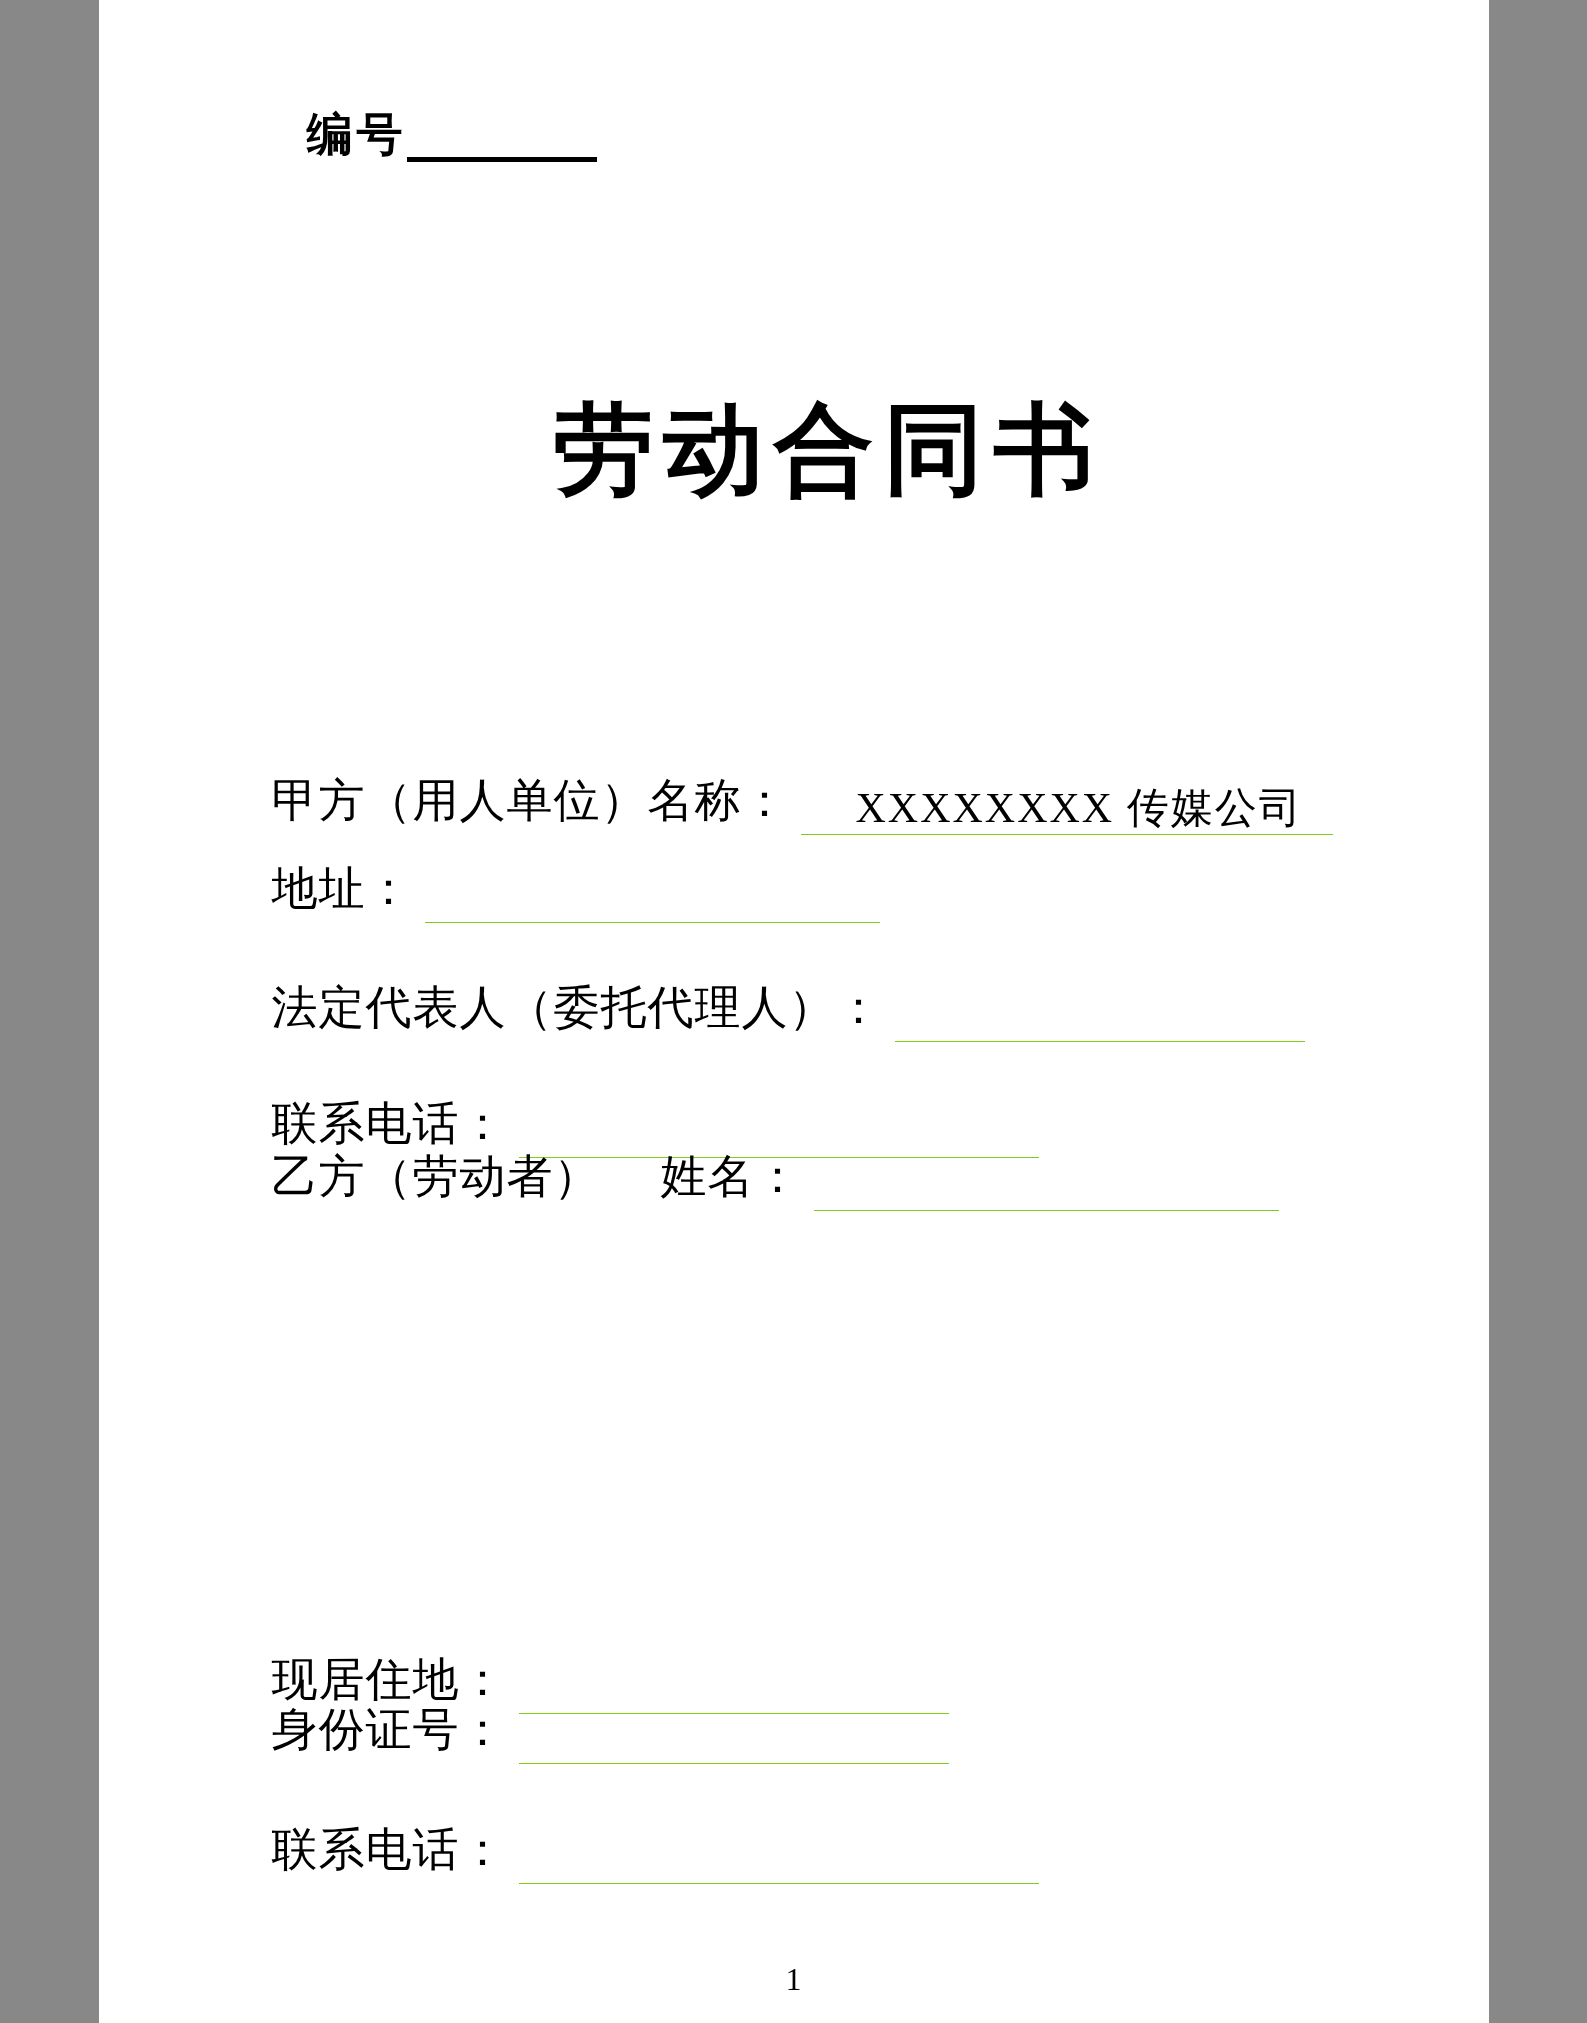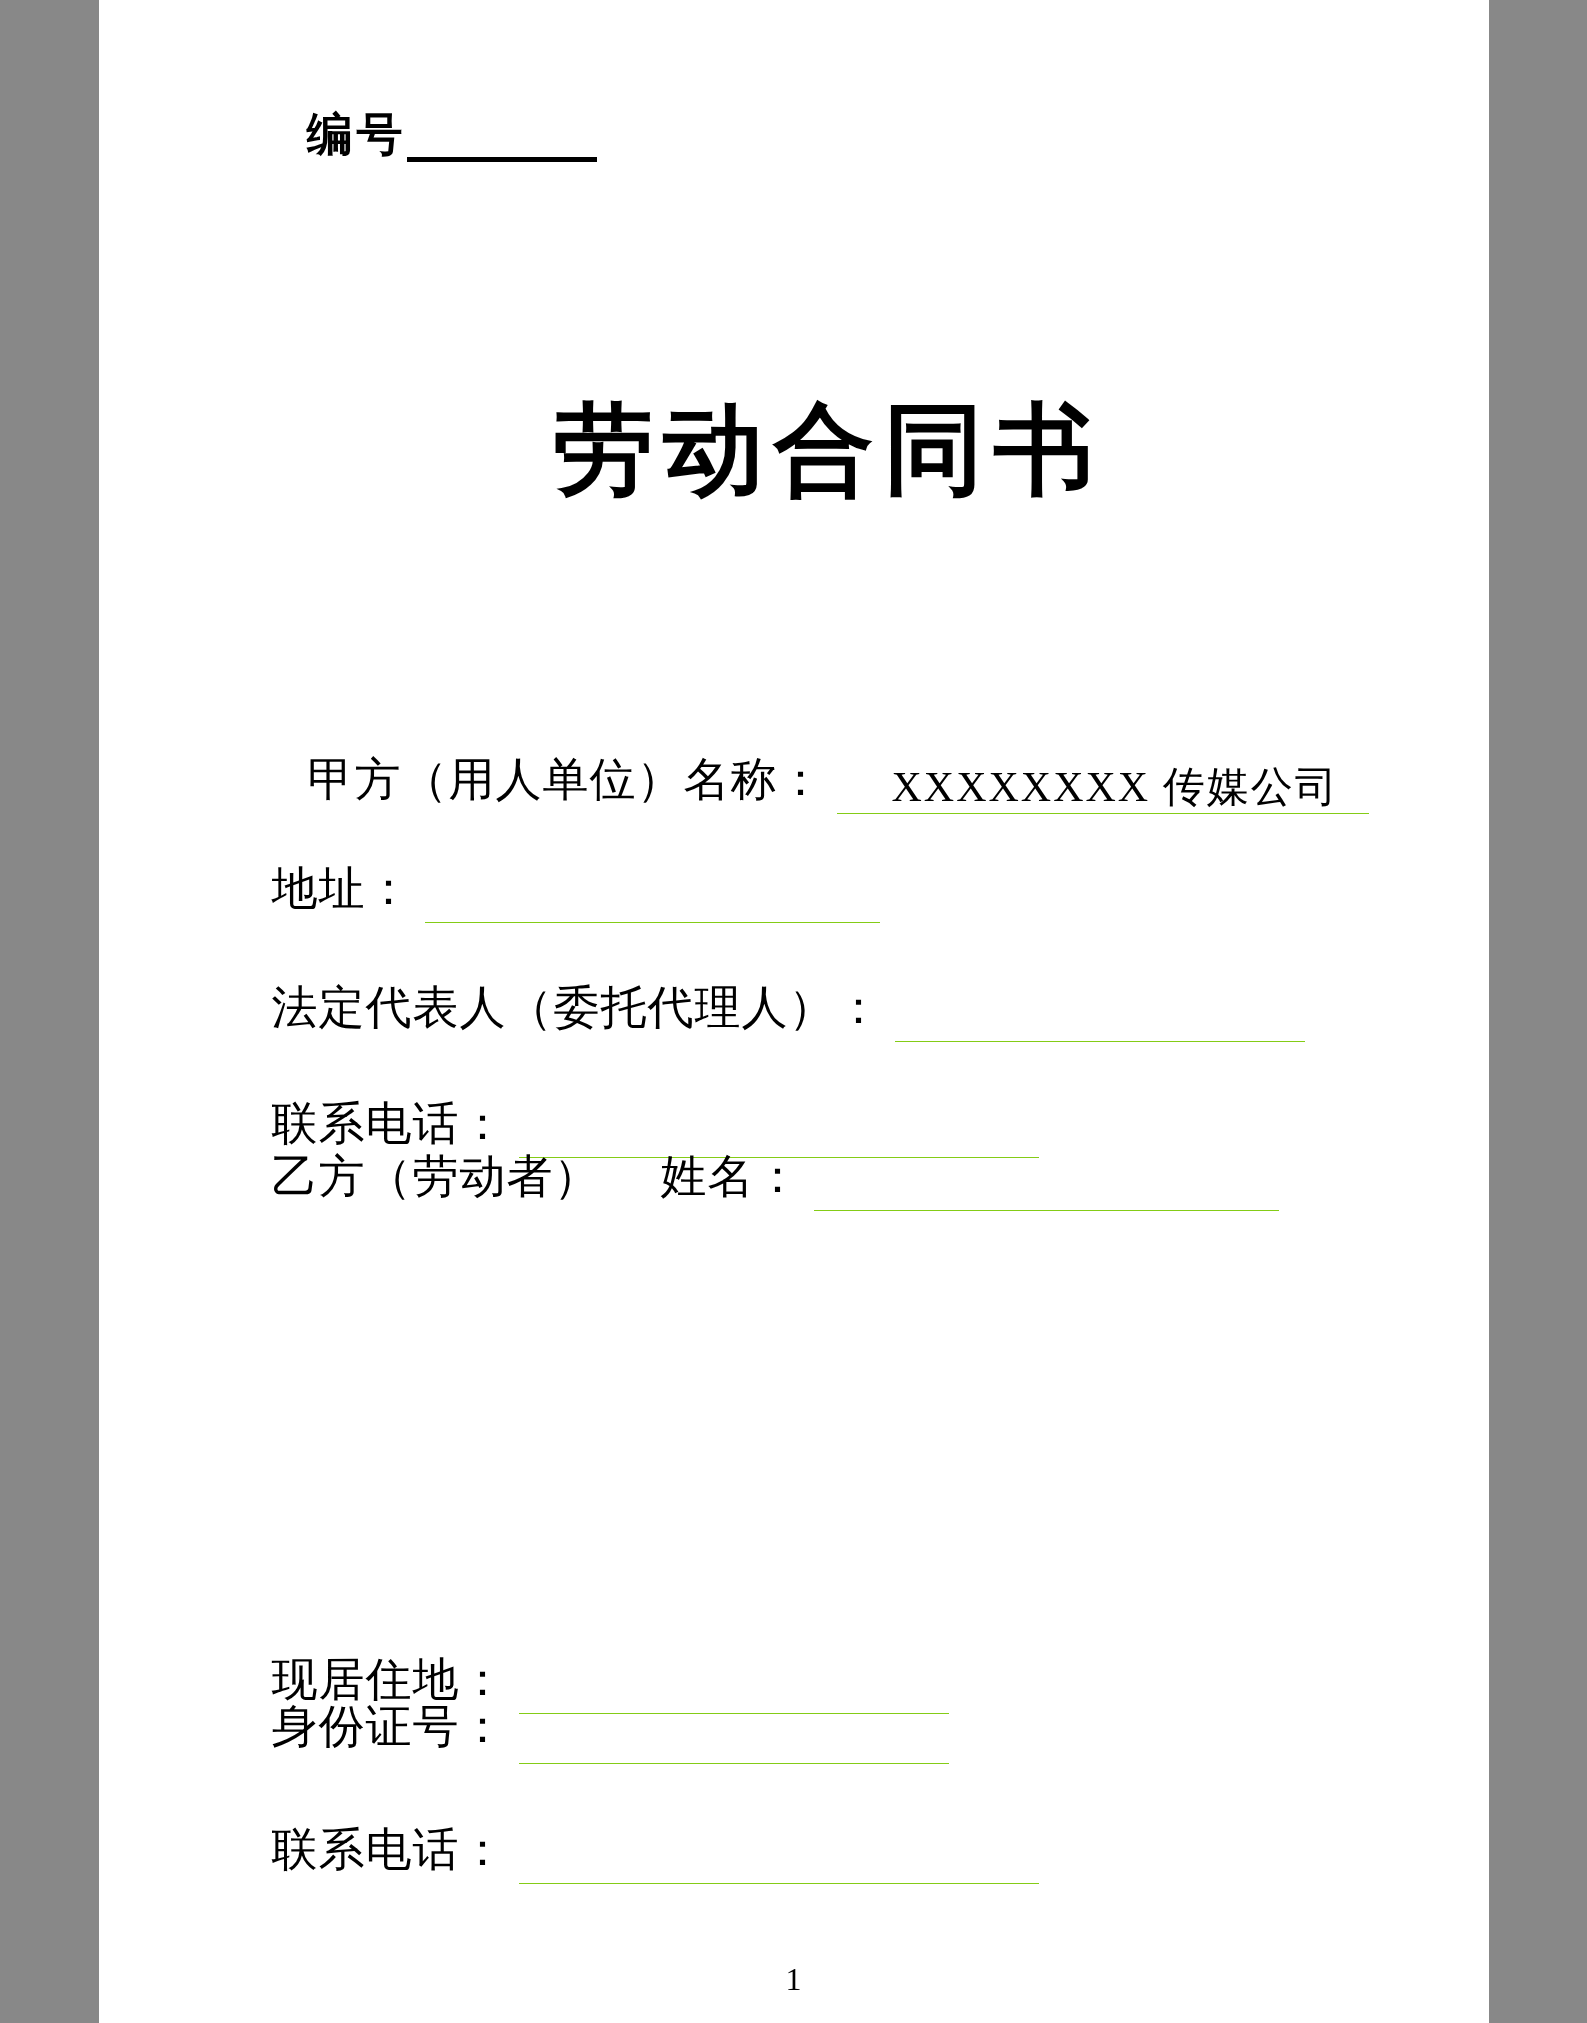--- a/index.html
+++ b/index.html
@@ -86,29 +86,29 @@
   .w2 { width: 410px; }
   .w3 { width: 520px; }
   .w4 { width: 465px; }
   .w5 { width: 340px; }
   .w6 { width: 425px; }
   .w7 { width: 430px; }
   .w8 { width: 430px; }
   .w9 { width: 520px; }
 
   
-  .r0 { top: 755px; margin-left: 36px; }
+  .r0 { top: 776px; }
   .r1 { top: 864px; }
   .r2 { top: 983px; }
   .r3 { top: 1099px; }
   .r4 { top: 1152px; }
   .r5 { top: 1343px; }
   .r6 { top: 1463px; }
   .r7 { top: 1655px; }
-  .r8 { top: 1705px; font-family: Liberation Mono, monospace; }
+  .r8 { top: 1705px; }
   .r9 { top: 1825px; }
 
   .pagenum {
     position: absolute;
     top: 1960px;
     left: 0;
     width: 100%;
     text-align: center;
     font-size: 32px;
     line-height: 1.2;

